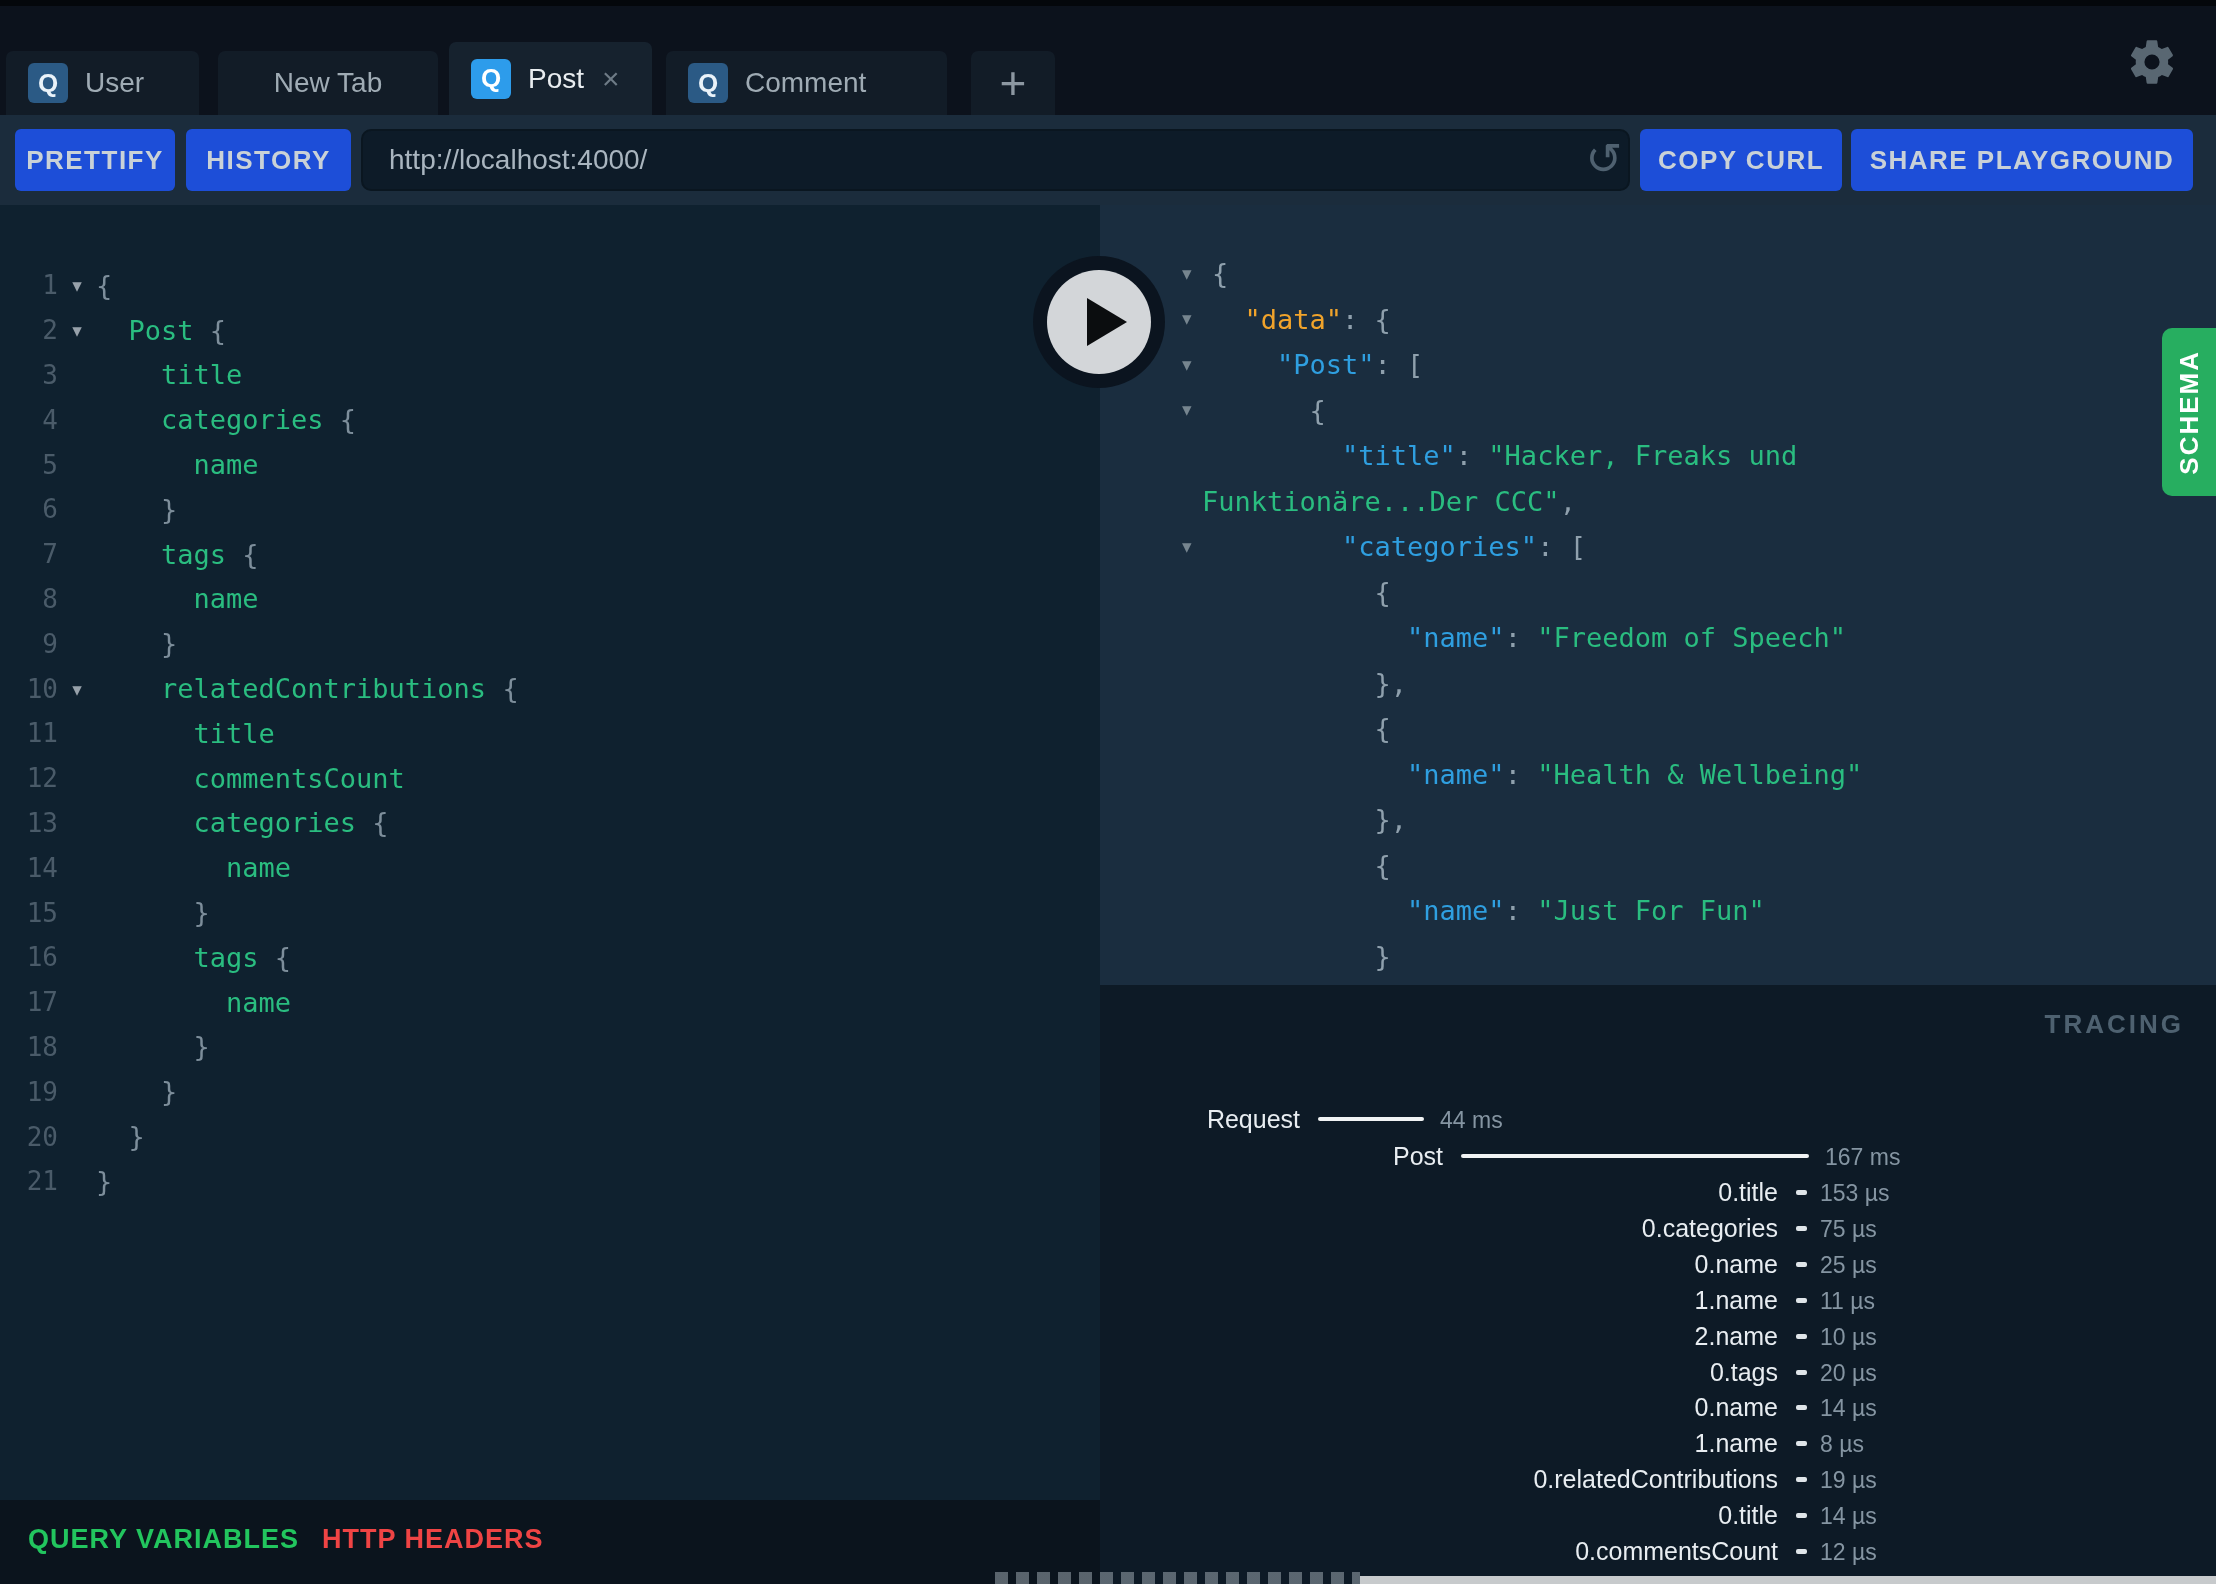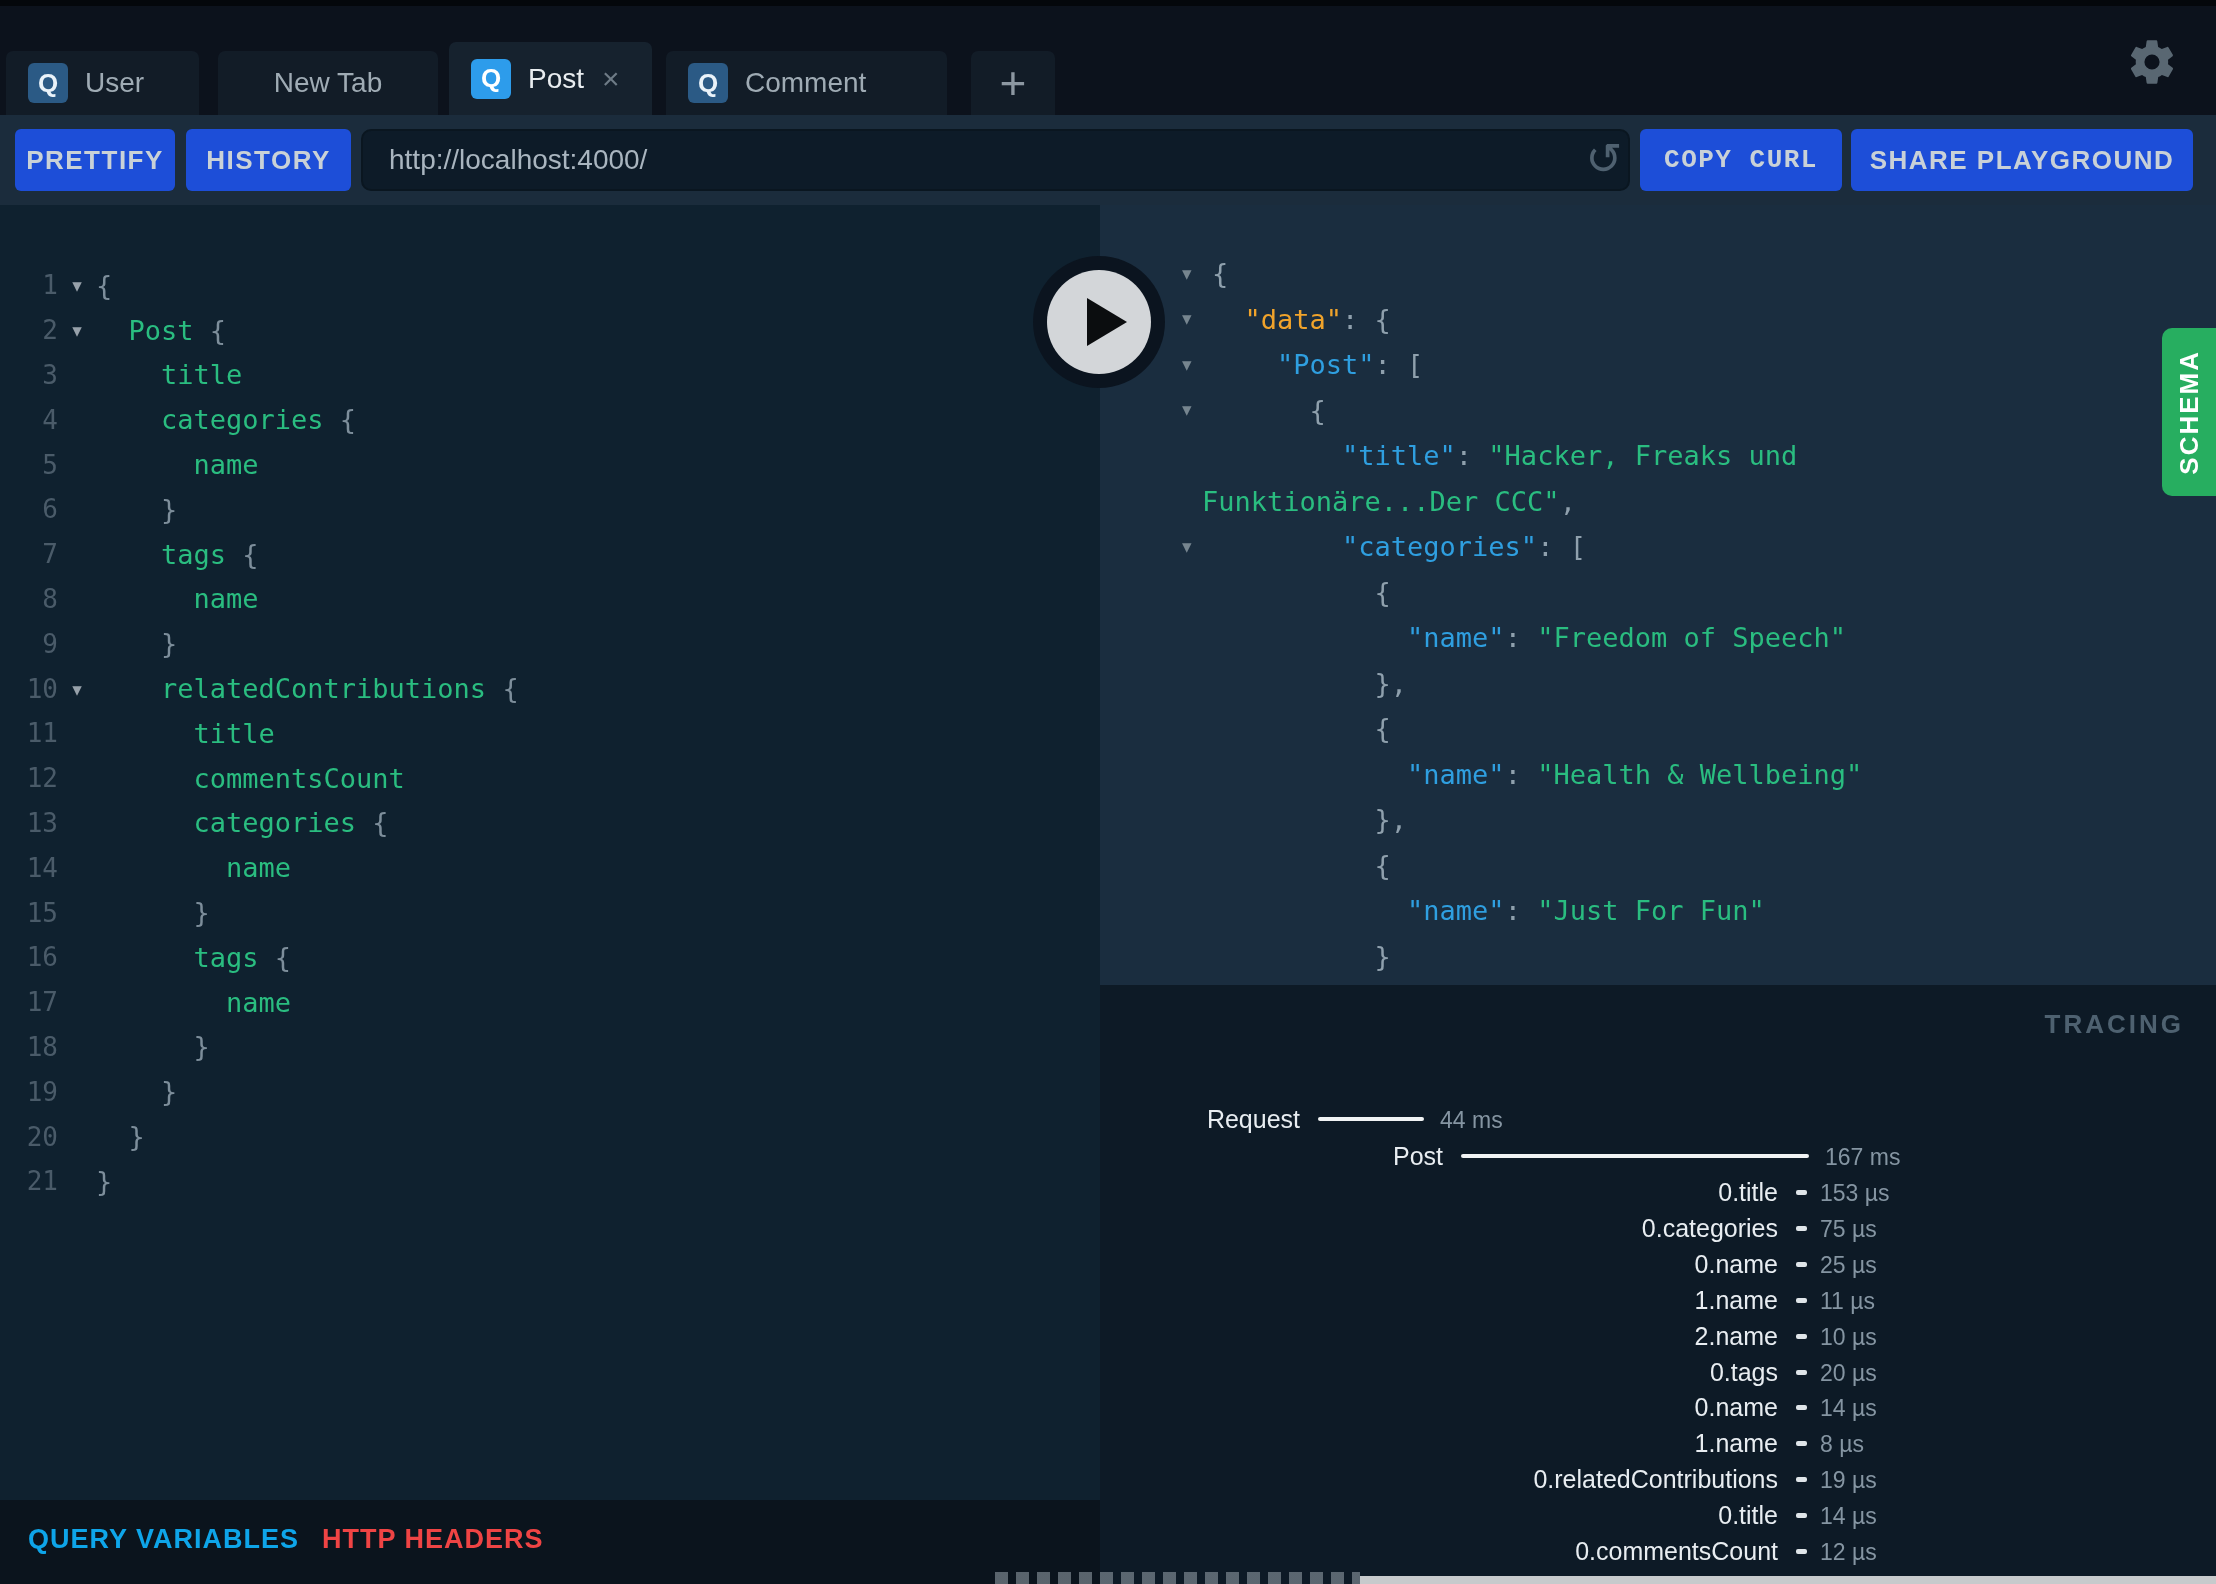--- a/index.html
+++ b/index.html
@@ -38,21 +38,21 @@
   .gear svg { width:52px; height:52px; fill:#596772; }
   
   .toolbar { position:absolute; left:0; top:115px; width:2216px; height:90px; background:#1b2c3c; }
   .tbtn {
     position:absolute; top:14px; height:62px; background:#1d4ed8; border:none; border-radius:6px;
     color:#c9d1d7; font-family:"Liberation Sans",sans-serif; font-size:26px; font-weight:600;
     letter-spacing:1.5px; cursor:pointer;
   }
   .btn-prettify { left:15px;  width:160px; }
   .btn-history  { left:186px; width:165px; }
-  .btn-copycurl { left:1640px; width:202px;font-family:Liberation Mono, monospace; }
+  .btn-copycurl { left:1640px; width:202px; }
   .btn-share    { left:1851px; width:342px; }
   .urlbox {
     position:absolute; left:361px; top:14px; width:1269px; height:62px;
     background:#0d1b28; border:2px solid #0a1620; border-radius:10px;
     color:#a9b5bf; font-family:"Liberation Sans",sans-serif; font-size:28px; padding:0 70px 0 26px;
   }
   .reload {
     position:absolute; left:1578px; top:16px; width:52px; height:56px; color:#4f6170;
     font-family:"DejaVu Sans",sans-serif; font-size:44px; line-height:56px; text-align:center; cursor:pointer;
   }
@@ -93,21 +93,21 @@
   .tracing { position:absolute; left:1100px; top:985px; width:1116px; height:599px; background:#0d1a26; overflow:hidden; }
   .ttitle { position:absolute; right:32px; top:24px; color:#4e6170; font-size:26px; font-weight:600; letter-spacing:3px; }
   .trow { position:absolute; left:0; width:1116px; height:30px; }
   .tlab { position:absolute; top:0; color:#e8edf1; font-size:25px; line-height:30px; white-space:nowrap; }
   .tbarline { position:absolute; top:13px; height:4px; background:#f0f3f4; border-radius:2px; }
   .tdash { position:absolute; top:13px; height:5px; width:11px; background:#dfe5e9; border-radius:2px; }
   .tval { position:absolute; top:2px; color:#8595a2; font-size:23px; line-height:28px; white-space:nowrap; }
   
   .footer { position:absolute; left:0; top:1500px; width:1100px; height:84px; background:#0b141d; }
   .flabel { position:absolute; top:24px; font-size:27px; font-weight:600; letter-spacing:1px; cursor:pointer; }
-  .f-qv { left:28px; color:#0ea5e9; }
+  .f-qv { left:28px; color:#22c55e; }
   .f-hh { left:322px; color:#ef4444; }
   
   .hscroll-thumb { position:absolute; left:1360px; top:1576px; width:856px; height:8px; background:#c7cacc; }
   .text-sliver { position:absolute; left:995px; top:1572px; width:365px; height:12px; opacity:.55; overflow:hidden;
     background:repeating-linear-gradient(90deg,#9aa5ad 0 13px, transparent 13px 21px); }
 </style>
 </head>
 <body>
 
 <div id="app">

